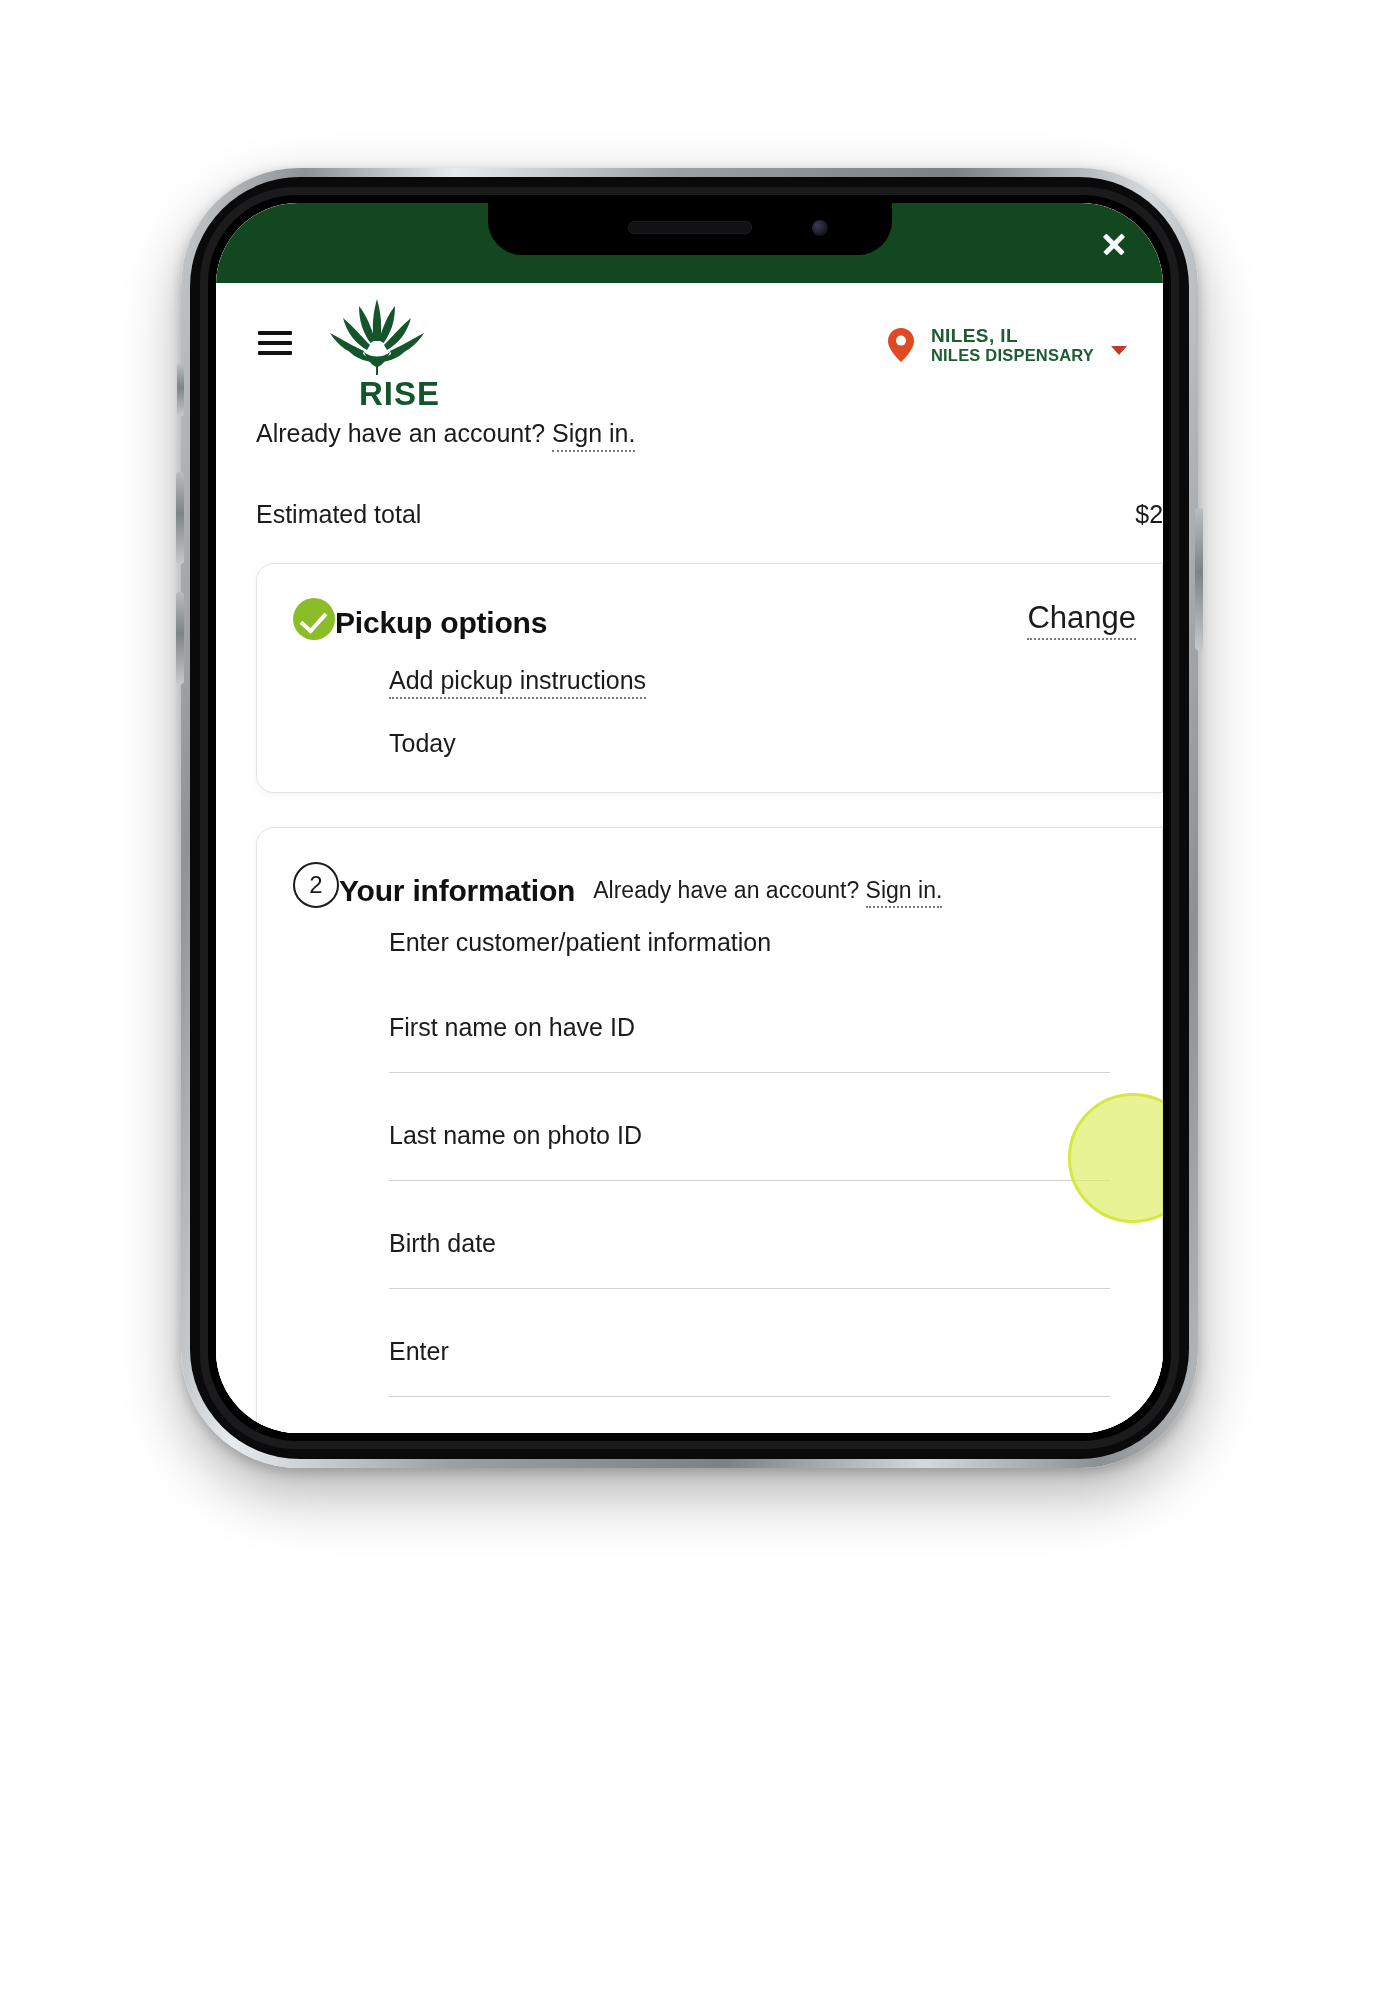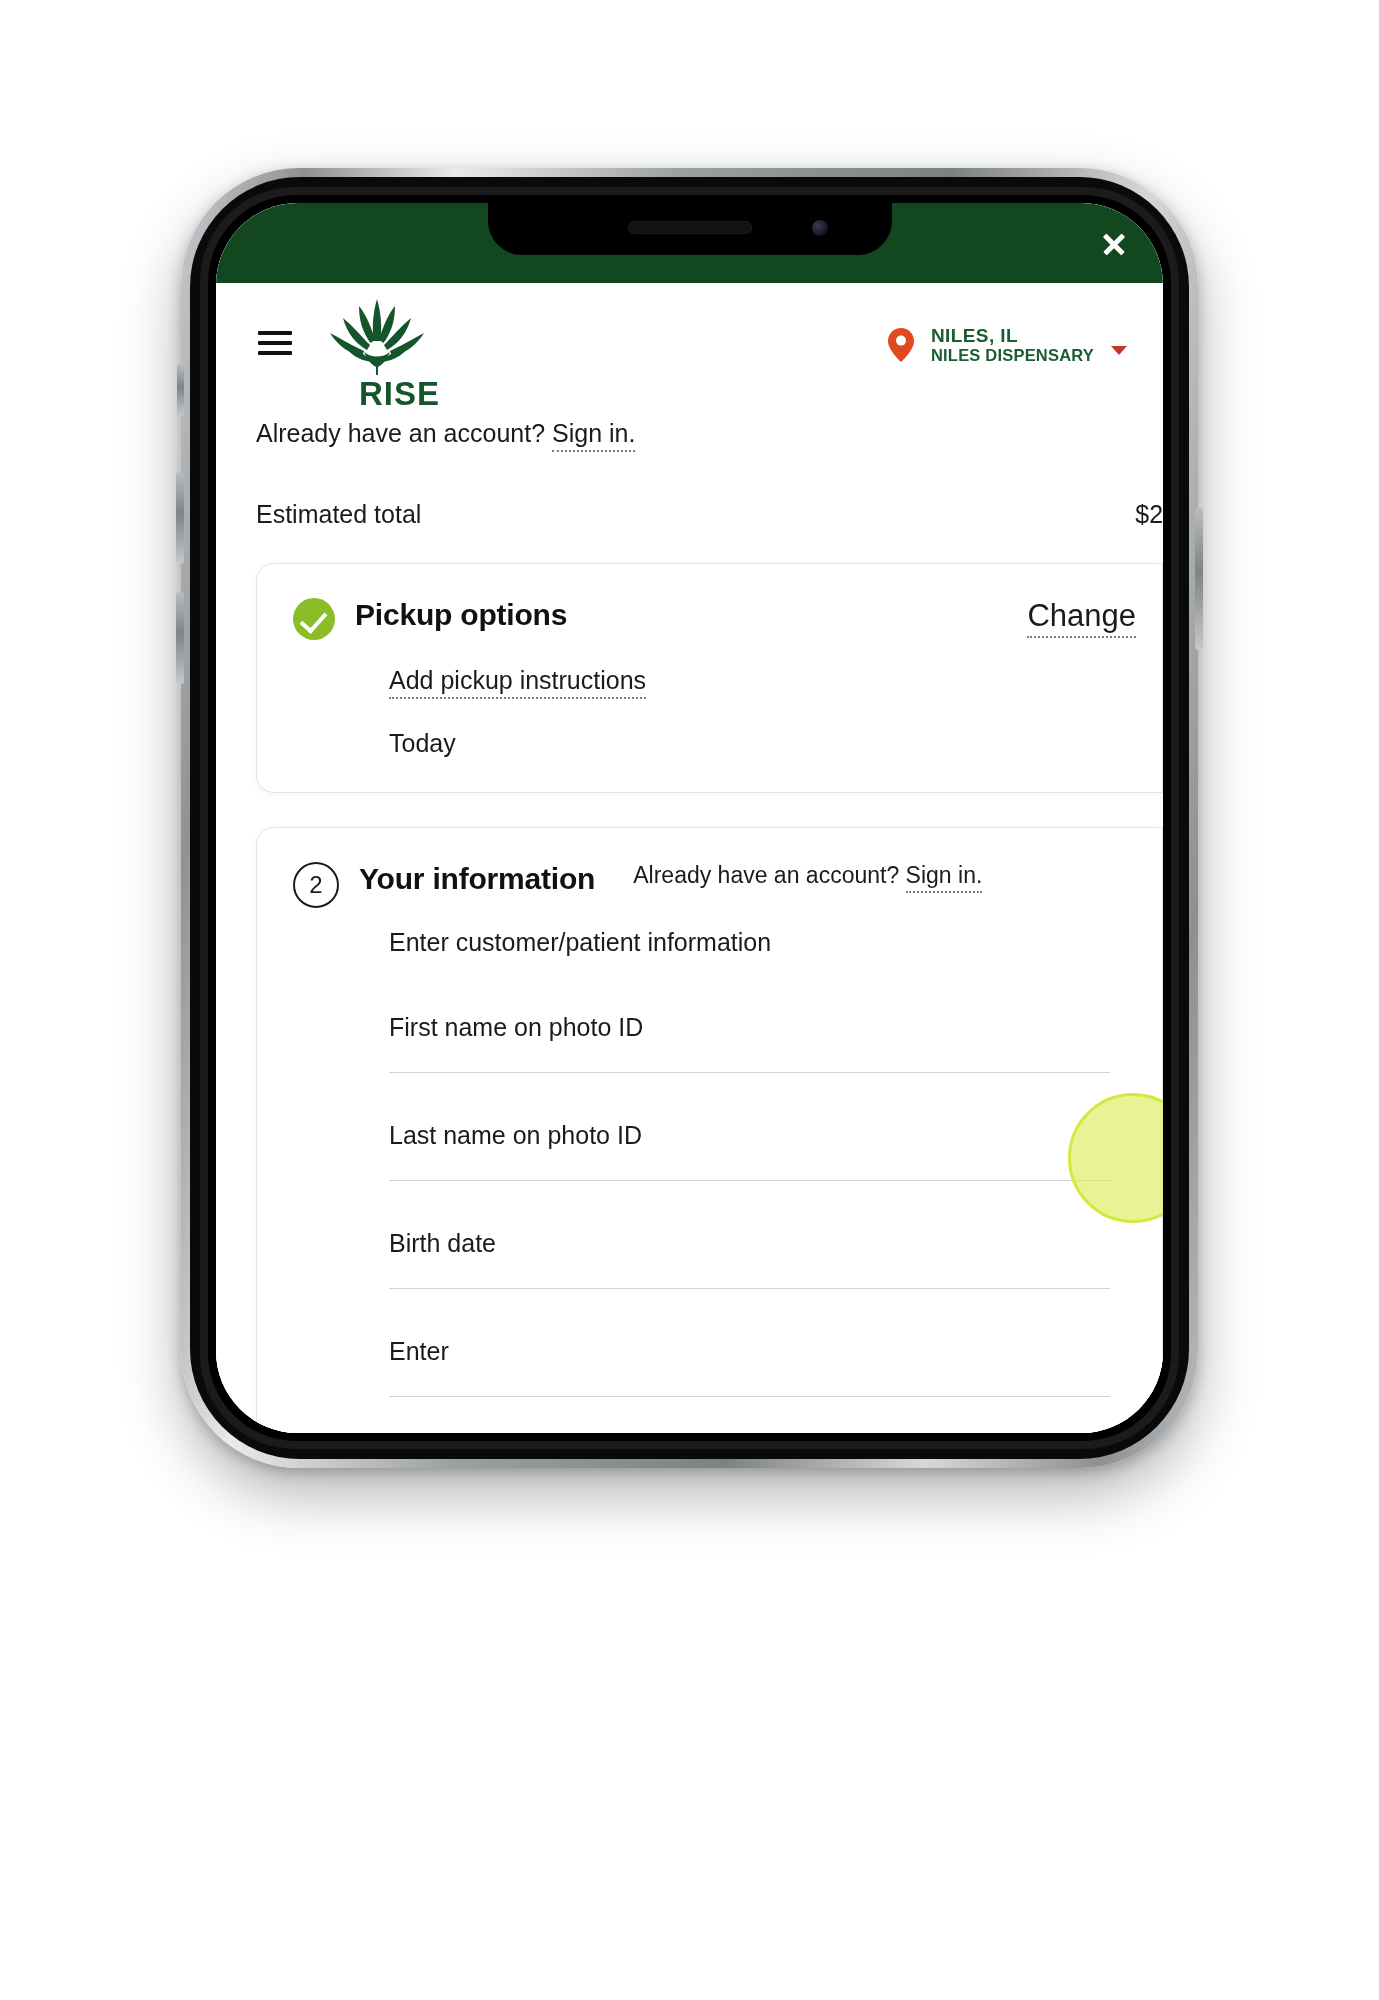--- a/index.html
+++ b/index.html
@@ -197,22 +197,21 @@
     border:1.5px solid #e3e3e3;
     border-top-left-radius:18px;
     border-bottom-left-radius:18px;
     box-shadow:0 2px 9px rgba(0,0,0,.05);
     padding:34px 0 34px 0;
     position:relative;
   }
   .card-inner{padding-left:36px;padding-right:26px;}
 
   .card-head{
-    display:flex; align-items:flex-start;
-    gap:20px;
+    display:flex; align-items:flex-end;
   }
   .check-circle{
     width:42px;height:42px;border-radius:50%;
     background:#8bbd28;
     flex:none;
     position:relative;
   }
   .check-circle:after{
     content:"";
     position:absolute;left:13px;top:9px;
@@ -384,21 +383,21 @@
                 <div class="inline-note">
                   <span>Already have an account?</span>
                   <span class="dotted">Sign in.</span>
                 </div>
               </div>
 
               <div class="form">
                 <div class="sub-label">Enter customer/patient information</div>
 
                 <div class="field">
-                  <div class="field-label">First name on photo ID</div>
+                  <div class="field-label">First name on have ID</div>
                   <div class="field-line"></div>
                 </div>
 
                 <div class="field">
                   <div class="field-label">Last name on photo ID</div>
                   <div class="field-line"></div>
                 </div>
 
                 <div class="field">
                   <div class="field-label">Birth date</div>

